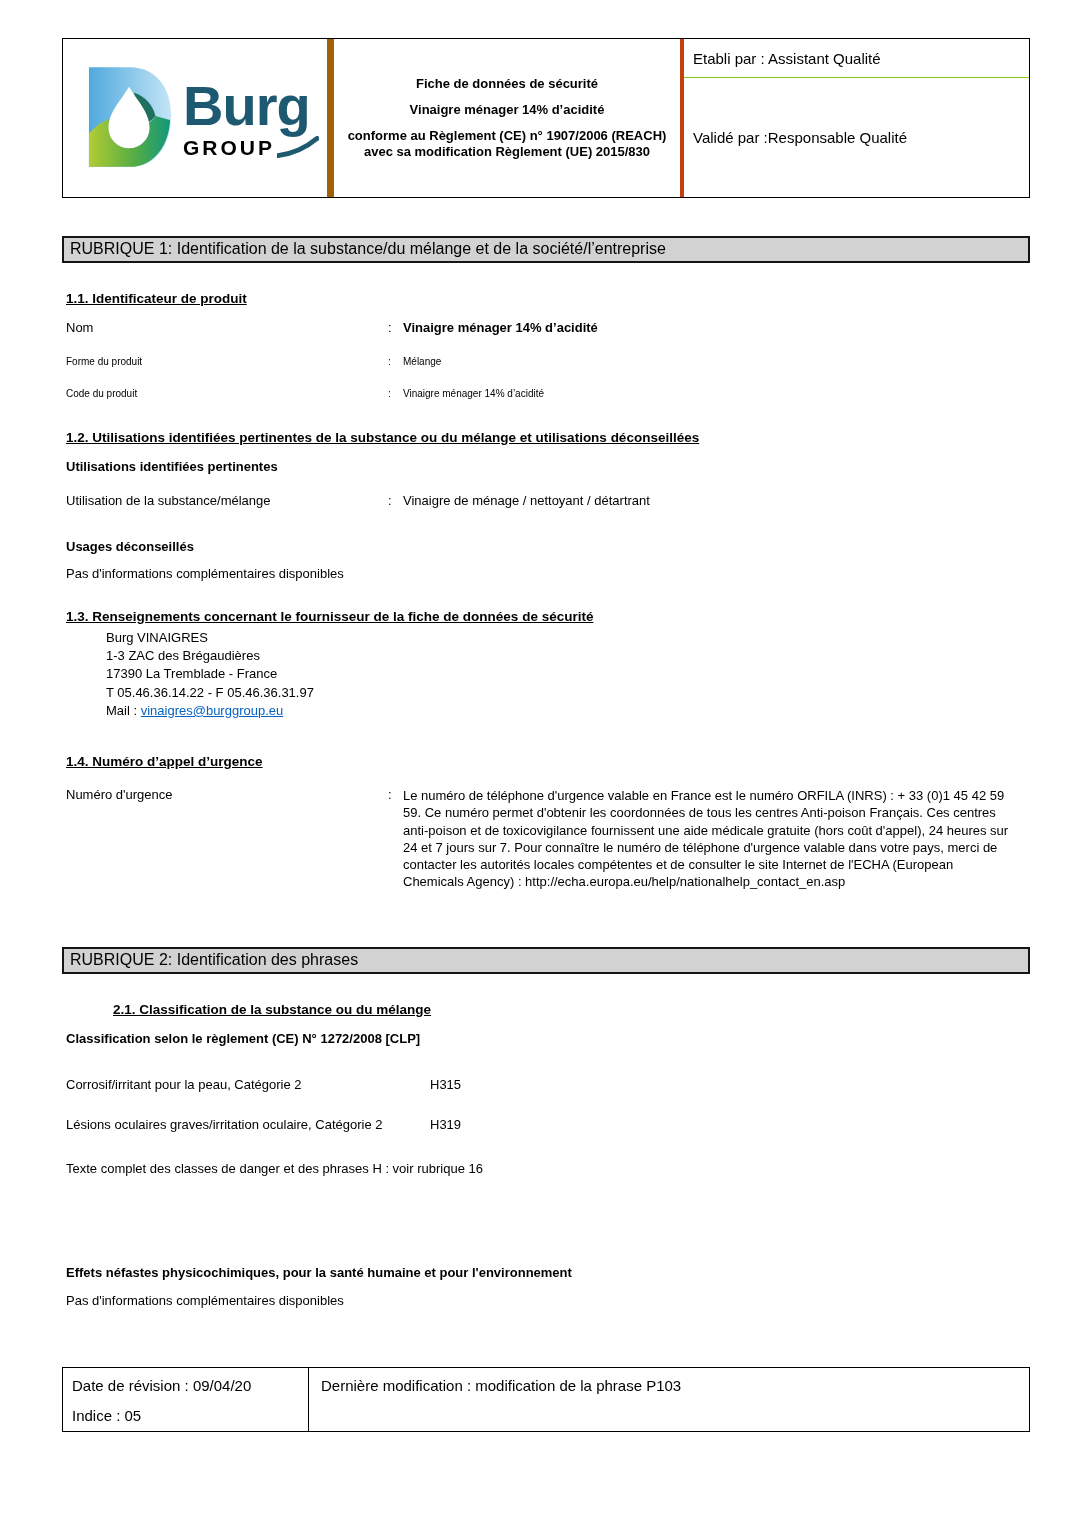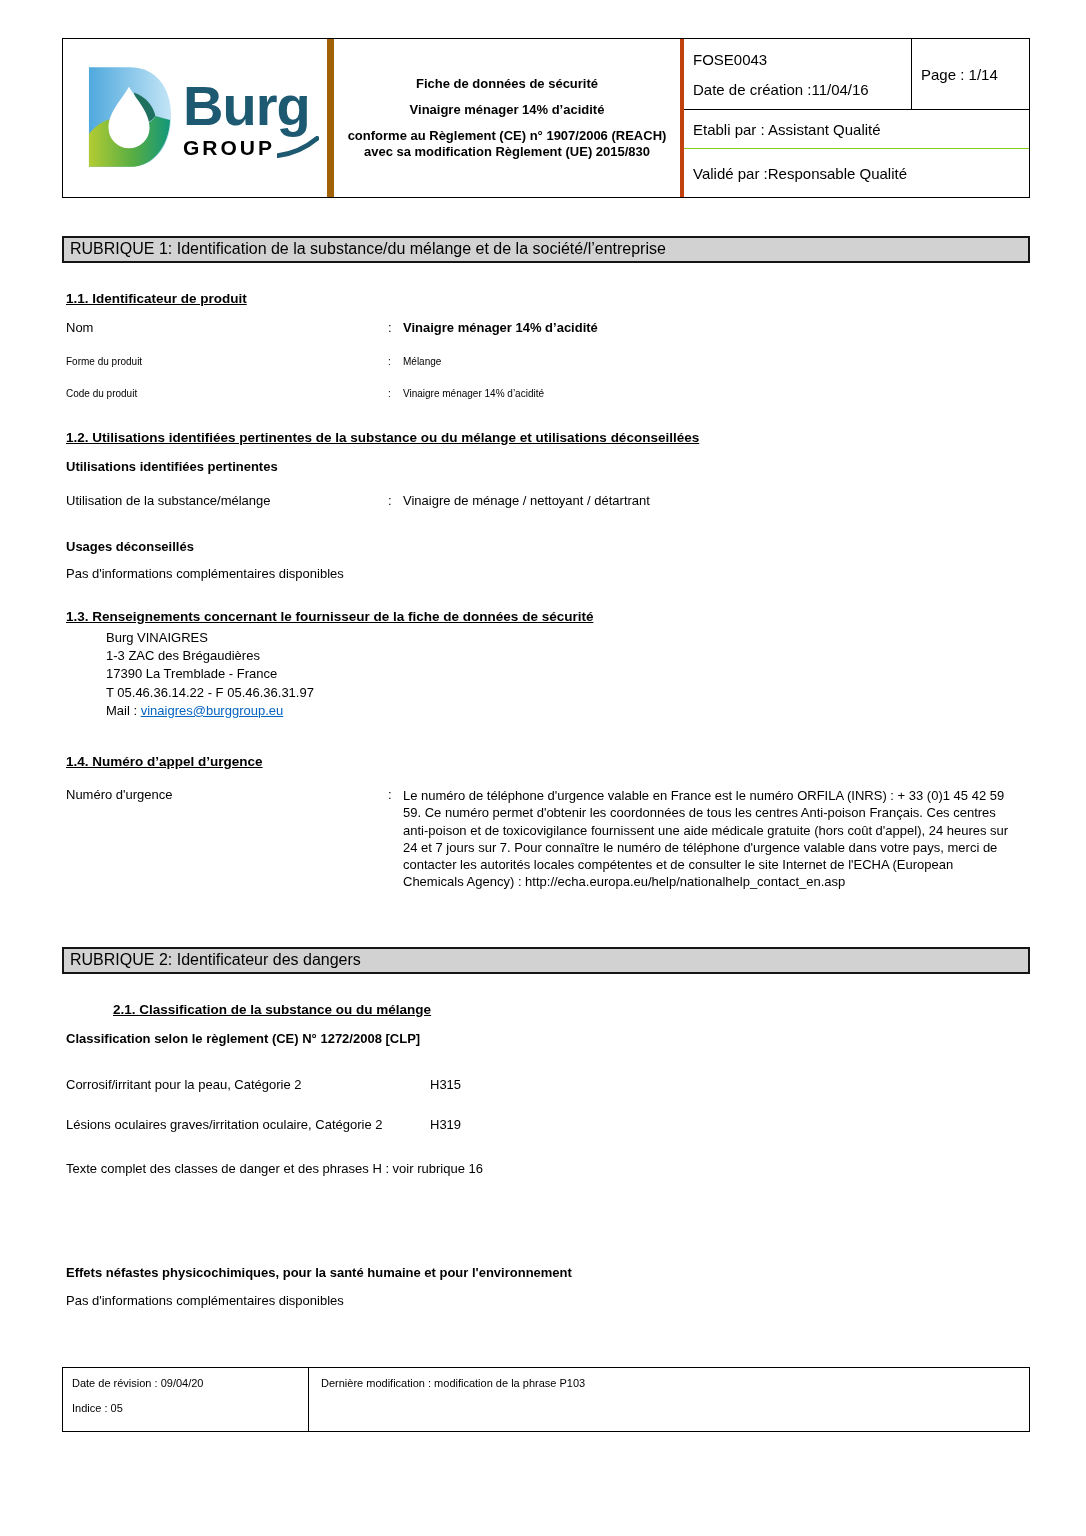--- a/index.html
+++ b/index.html
@@ -39,21 +39,21 @@
   .kv .val{display:inline-block;vertical-align:top;}
   .kv10 .lbl{display:inline-block;width:322px;vertical-align:top;}
   .kv10 .col{display:inline-block;width:15px;vertical-align:top;}
   .para{width:612px;line-height:17.3px;}
   .addr{font-size:13px;line-height:18.2px;}
   .link{color:#0563c1;text-decoration:underline;cursor:pointer;}
   .hrow .lbl{display:inline-block;width:364px;vertical-align:top;}
   .hrow .code{display:inline-block;vertical-align:top;}
 
   
-  .footer-table{display:flex;width:968px;height:65px;border:1px solid #000;box-sizing:border-box;font-size:11px;}
+  .footer-table{display:flex;width:968px;height:65px;border:1px solid #000;box-sizing:border-box;font-size:15px;}
   .f-left{width:246px;border-right:1px solid #000;box-sizing:border-box;padding:9px 0 0 9px;}
   .f-left .line2{margin-top:13px;}
   .f-right{flex:1;padding:9px 0 0 12px;}
 </style>
 </head>
 <body>
 
 <div class="page">
 
   <div class="abs header-table" style="top:38px;left:62px;">
@@ -89,27 +89,20 @@
       </div>
     </div>
 
     <div class="mid-cell">
       <div>Fiche de données de sécurité</div>
       <div>Vinaigre ménager 14% d’acidité</div>
       <div class="wrapline">conforme au Règlement (CE) n° 1907/2006 (REACH) avec sa modification Règlement (UE) 2015/830</div>
     </div>
 
     <div class="right-col">
-      <div class="r1">
-        <div class="r1a">
-          <div>FOSE0043</div>
-          <div>Date de création :11/04/16</div>
-        </div>
-        <div class="r1b">Page : 1/14</div>
-      </div>
       <div class="r2">Etabli par : Assistant Qualité</div>
       <div class="r3">Validé par :Responsable Qualité</div>
     </div>
   </div>
 
   <div class="abs bar" style="top:236px;left:62px;">RUBRIQUE 1: Identification de la substance/du mélange et de la société/l’entreprise</div>
 
   <div class="abs h2u" style="top:291px;left:66px;">1.1. Identificateur de produit</div>
 
   <div class="abs kv t13" style="top:320px;left:66px;">
@@ -140,21 +133,21 @@
       <span>Mail :</span>
       <a class="link">vinaigres@burggroup.eu</a>
     </div>
   </div>
 
   <div class="abs h2u" style="top:754px;left:66px;">1.4. Numéro d’appel d’urgence</div>
   <div class="abs kv t13" style="top:787px;left:66px;">
     <span class="lbl">Numéro d'urgence</span><span class="col">:</span><span class="val para">Le numéro de téléphone d'urgence valable en France est le numéro ORFILA (INRS) : + 33 (0)1 45 42 59 59. Ce numéro permet d'obtenir les coordonnées de tous les centres Anti-poison Français. Ces centres anti-poison et de toxicovigilance fournissent une aide médicale gratuite (hors coût d'appel), 24 heures sur 24 et 7 jours sur 7. Pour connaître le numéro de téléphone d'urgence valable dans votre pays, merci de contacter les autorités locales compétentes et de consulter le site Internet de l'ECHA (European Chemicals Agency) : http://echa.europa.eu/help/nationalhelp_contact_en.asp</span>
   </div>
 
-  <div class="abs bar" style="top:947px;left:62px;">RUBRIQUE 2: Identificateur des dangers</div>
+  <div class="abs bar" style="top:947px;left:62px;">RUBRIQUE 2: Identification des phrases</div>
 
   <div class="abs h2u" style="top:1002px;left:66px;margin-left:47px;">2.1. Classification de la substance ou du mélange</div>
   <div class="abs t13 b" style="top:1031px;left:66px;">Classification selon le règlement (CE) N° 1272/2008 [CLP]</div>
 
   <div class="abs hrow t13" style="top:1077px;left:66px;">
     <span class="lbl">Corrosif/irritant pour la peau, Catégorie 2</span><span class="code">H315</span>
   </div>
   <div class="abs hrow t13" style="top:1117px;left:66px;">
     <span class="lbl">Lésions oculaires graves/irritation oculaire, Catégorie 2</span><span class="code">H319</span>
   </div>

